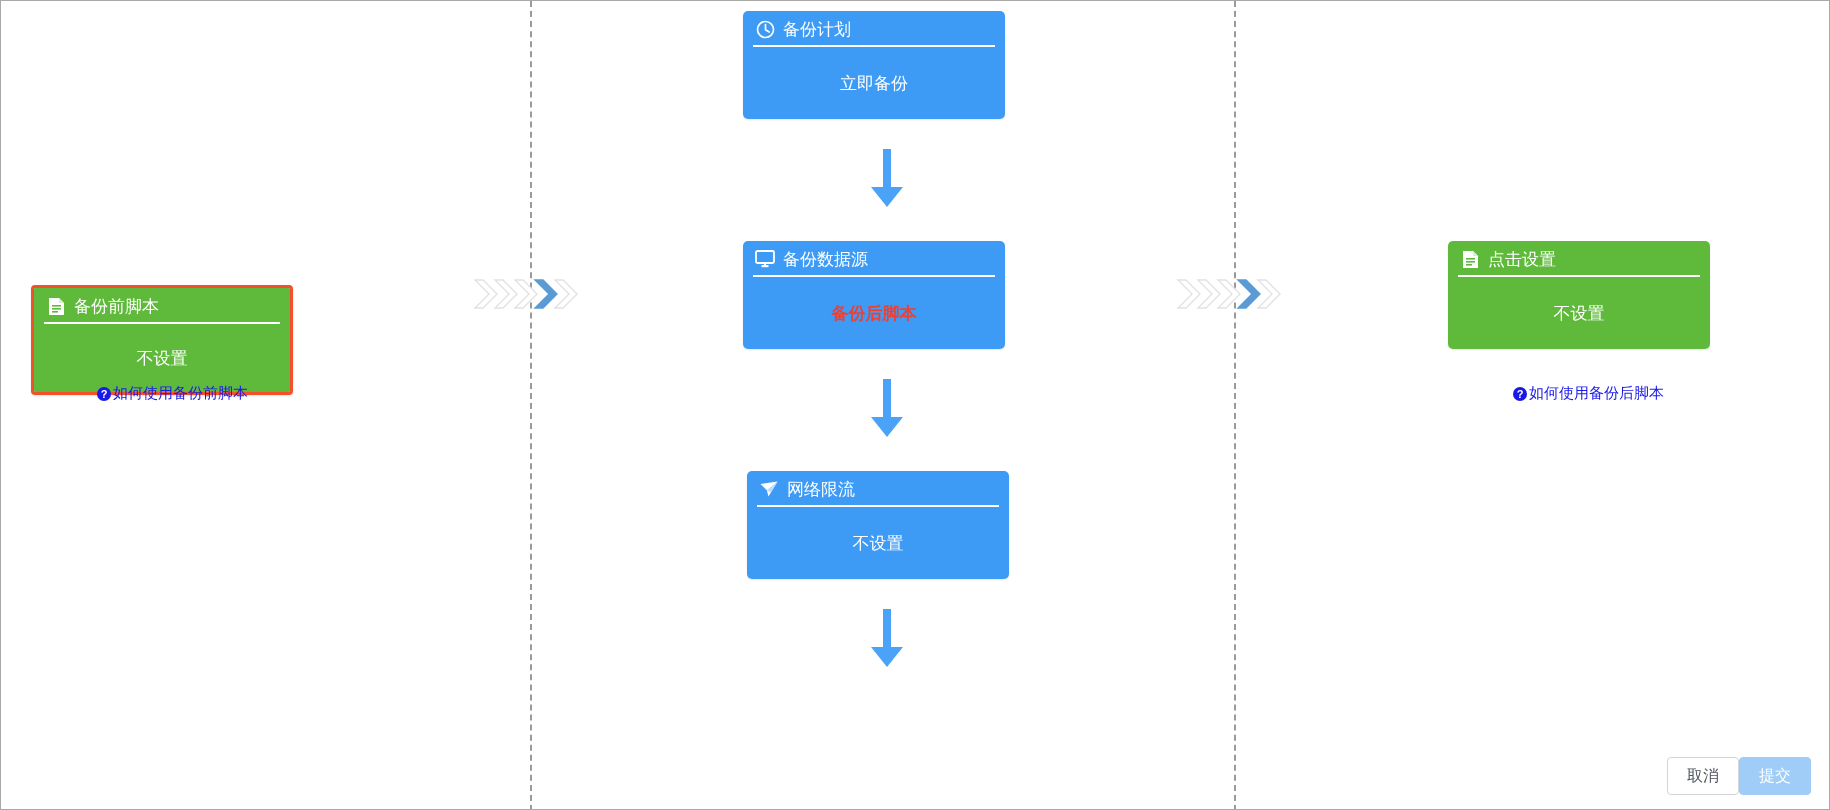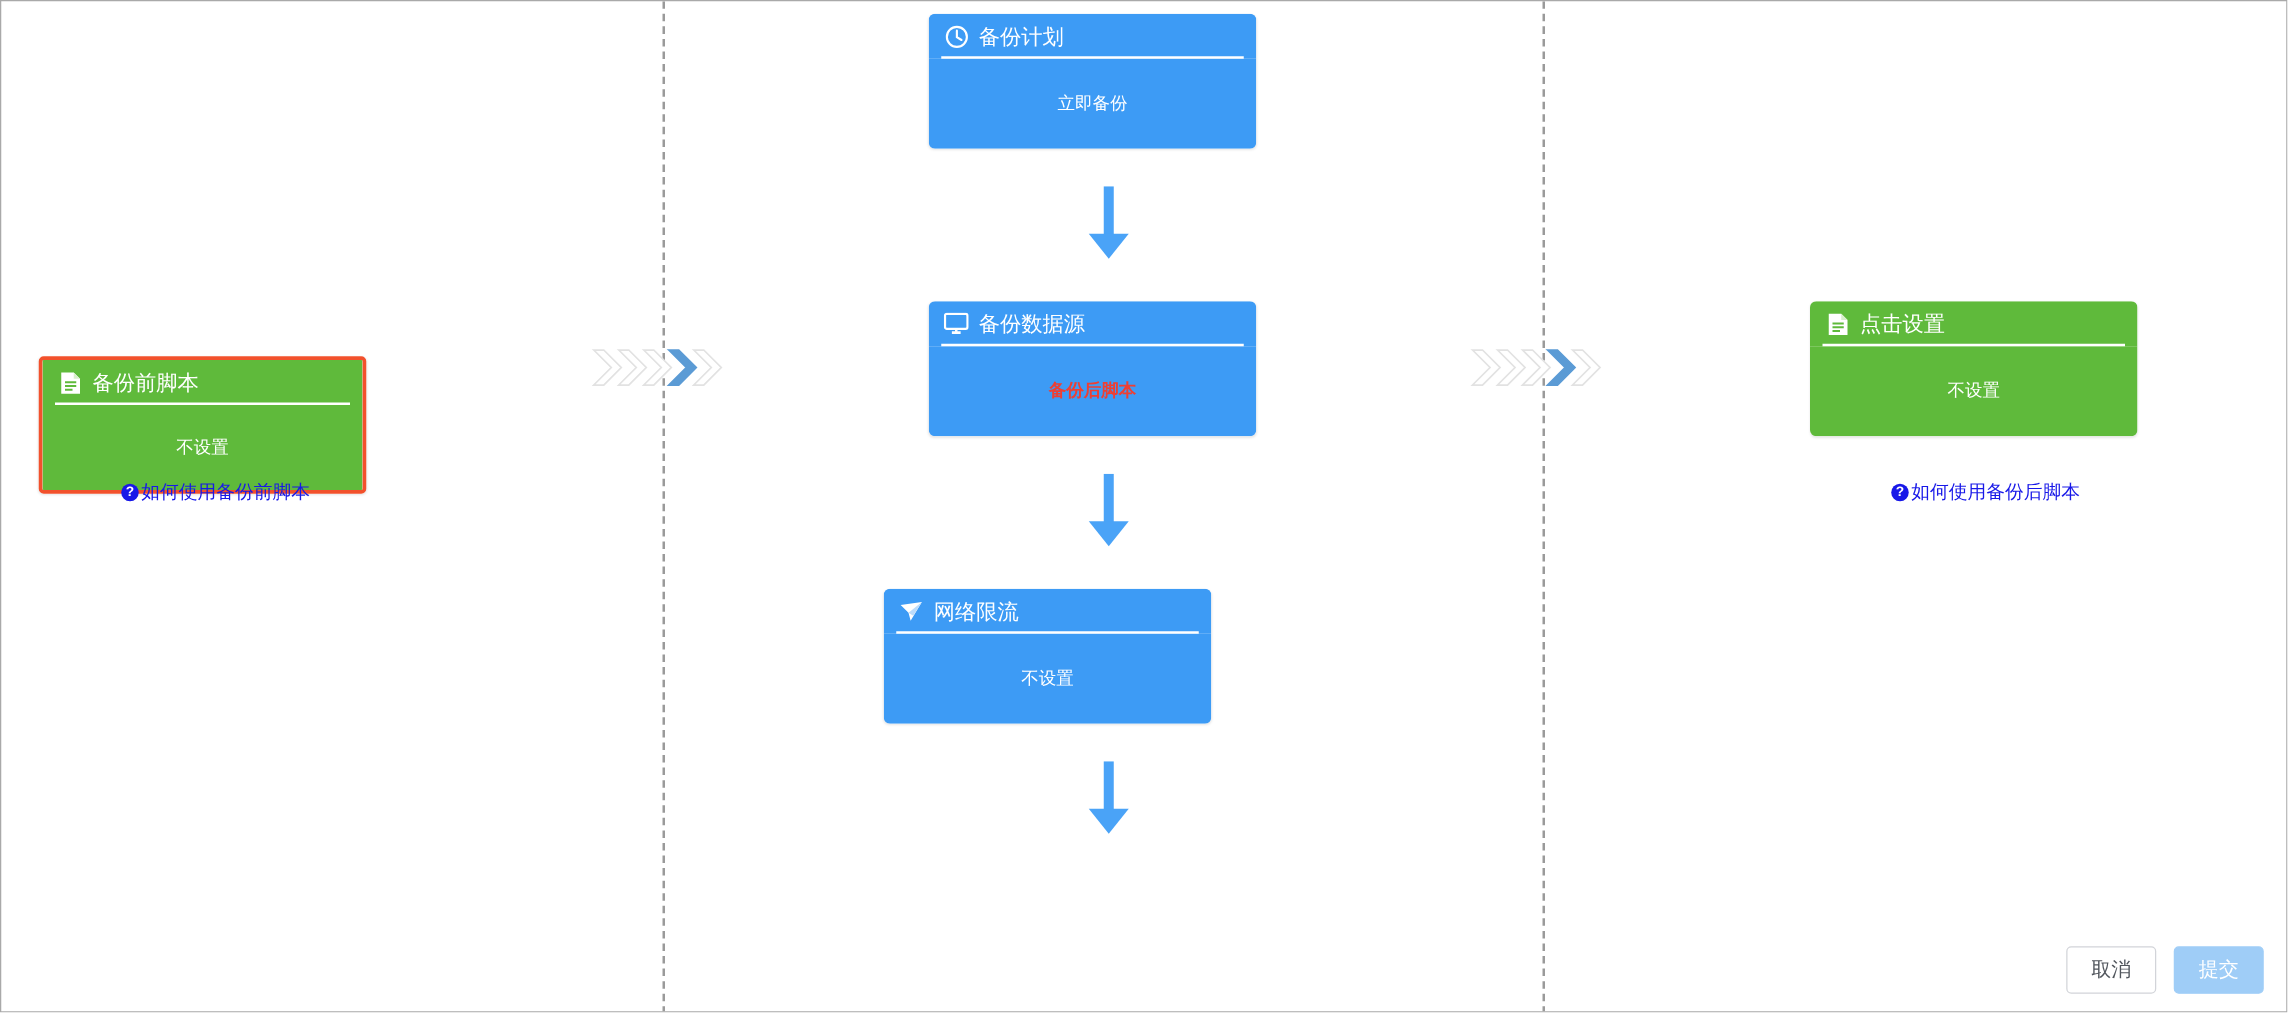--- a/index.html
+++ b/index.html
@@ -61,36 +61,36 @@
     align-items: center;
     justify-content: center;
     flex: 0 0 auto;
   }
   .card-head .ico svg { display: block; }
   .card-body {
     height: 72px;
     display: flex;
     align-items: center;
     justify-content: center;
-    font-size: 14px;
+    font-size: 17px;
     color: #ffffff;
   }
   .card.blue .card-head, .card.blue .card-body { background: #3d9bf5; }
   .card.green .card-head, .card.green .card-body { background: #5fba3b; }
   .card.selected { border: 3px solid #f2512c; border-radius: 4px; margin-top: 44px; }
   .card.selected .card-body { height: 68px; }
 
   .body-text.red { color: #ee3f33; font-weight: bold; }
 
   
   #card-pre-script   { left: 30px;   top: 240px;  }
   #card-post-script  { left: 1447px; top: 240px;  }
   #card-plan         { left: 742px;  top: 10px;   }
   #card-source       { left: 742px;  top: 240px;  }
-  #card-throttle     { left: 706px;  top: 470px;  }
+  #card-throttle     { left: 746px;  top: 470px;  }
 
   
   .help-link {
     position: absolute;
     font-size: 15px;
     color: #1818e8;
     white-space: nowrap;
     display: flex;
     align-items: center;
     cursor: pointer;
@@ -124,21 +124,20 @@
   
   #cloud-logo { position: absolute; left: 805px; top: 698px; width: 150px; height: 84px; }
 
   
   #footer-buttons {
     position: absolute;
     right: 18px;
     bottom: 14px;
     display: flex;
     align-items: center;
-    gap: 14px;
   }
   .btn {
     height: 38px;
     min-width: 72px;
     padding: 0 18px;
     border-radius: 4px;
     font-size: 16px;
     display: inline-flex;
     align-items: center;
     justify-content: center;

